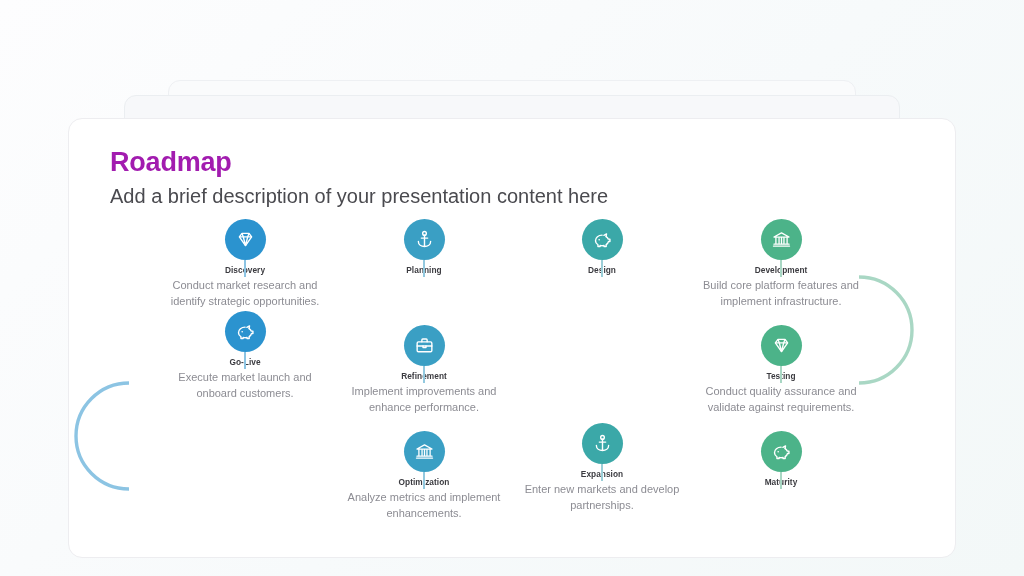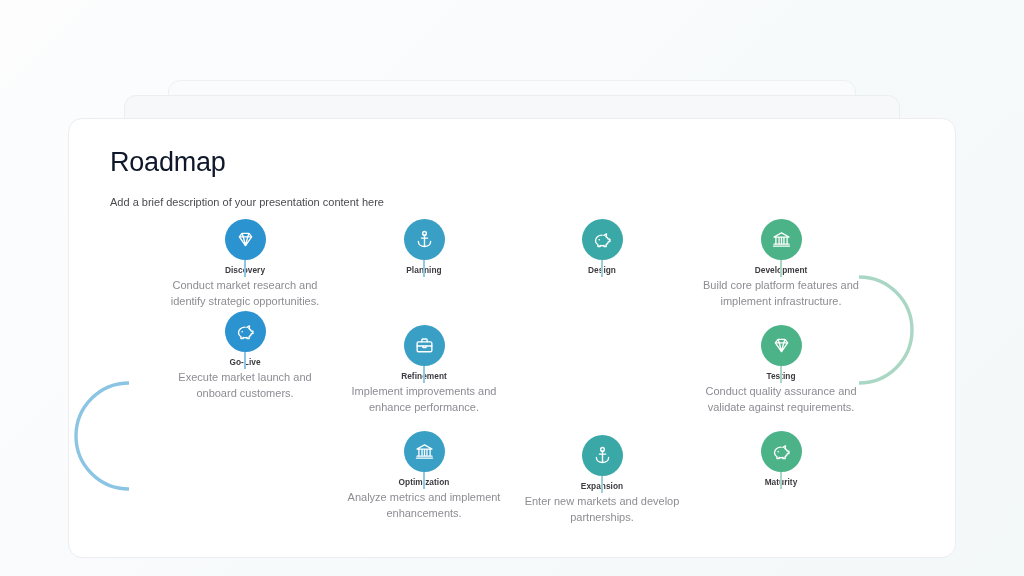--- a/index.html
+++ b/index.html
@@ -59,31 +59,31 @@
   }
 
   .slide-header {
     position: absolute;
     left: 41px;
     top: 28px;
   }
 
   .slide-title {
     font-size: 27px;
-    font-weight: 400;
-    color: #0f172a;
+    font-weight: 700;
+    color: #a21caf;
     letter-spacing: -0.2px;
     line-height: 1.12;
   }
 
   .slide-subtitle {
-    font-size: 11px;
+    font-size: 20px;
     font-weight: 400;
     color: #4a4a4f;
-    margin-top: 19px;
+    margin-top: 7px;
     line-height: 1.2;
   }
 
   
   .roadmap {
     position: absolute;
     left: 0;
     top: 0;
     width: 888px;
     height: 440px;
@@ -318,21 +318,21 @@
             <path d="M5.6 9.8 L5.6 16.6 M9.2 9.8 L9.2 16.6 M12 9.8 L12 16.6 M14.8 9.8 L14.8 16.6 M18.4 9.8 L18.4 16.6"></path>
             <path d="M3.4 17.3 L20.6 17.3 M2.8 19.5 L21.2 19.5"></path>
           </svg>
         </span>
         <span class="node-stem" style="background:#93c9df;"></span>
       </div>
       <div class="node-label">Optimization</div>
       <div class="node-desc">Analyze metrics and implement enhancements.</div>
     </div>
 
-    <div class="node" style="left:533px; top:316px;">
+    <div class="node" style="left:533px; top:304px;">
       <div class="node-circle" style="background:#3ba8a8;">
         <span>
           <svg viewBox="0 0 24 24" fill="none" stroke="#ffffff" stroke-width="1.6" stroke-linecap="round" stroke-linejoin="round">
             <circle cx="12" cy="5" r="2.1"></circle>
             <path d="M12 7.1 L12 19.5"></path>
             <path d="M8.4 10.4 L15.6 10.4"></path>
             <path d="M5 14.2 C5 18 8.4 20 12 20 C15.6 20 19 18 19 14.2"></path>
           </svg>
         </span>
         <span class="node-stem" style="background:#9ccfd8;"></span>

